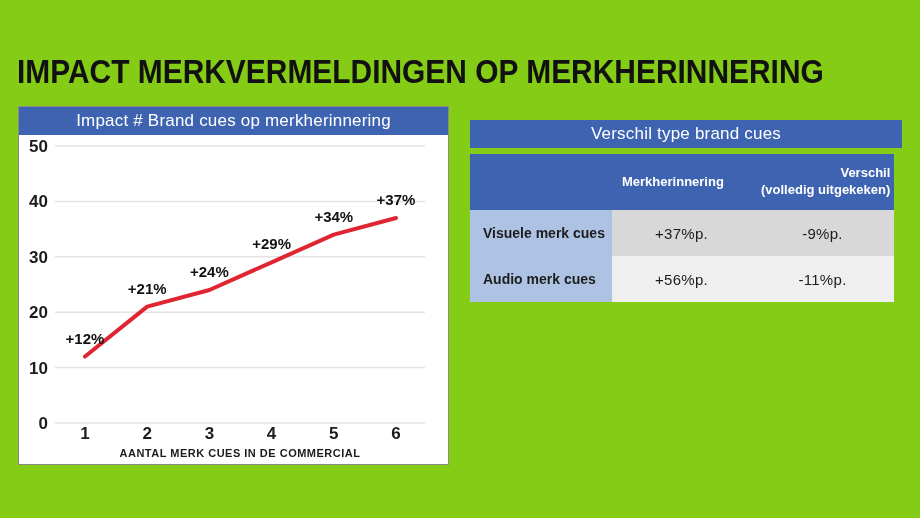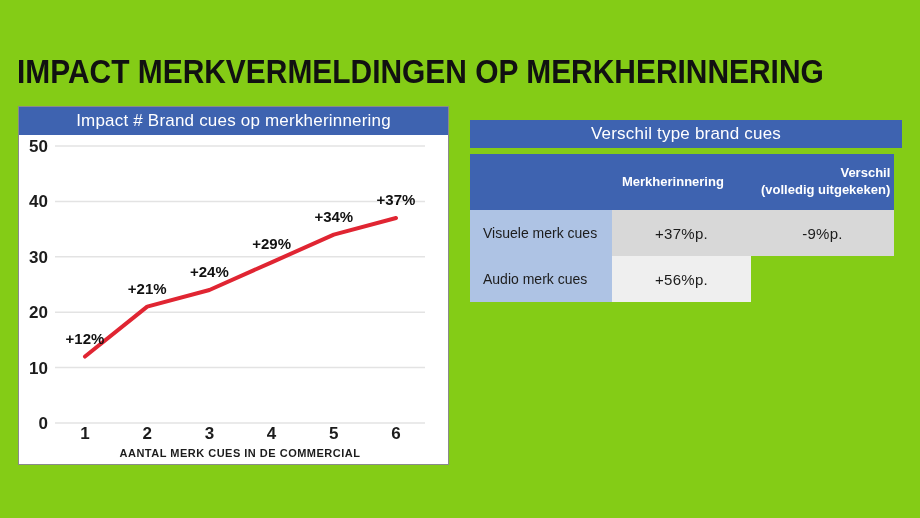--- a/index.html
+++ b/index.html
@@ -46,21 +46,21 @@
     grid-template-columns:142px 139px 143px;
     grid-template-rows:56px 46px 46px;
     text-align:right;
   }
   .cell{display:flex;align-items:center;font-size:14px;color:var(--ink);}
   .cell.head{
     background:var(--accent);color:#fff;font-weight:bold;font-size:13px;
     padding-left:10px;line-height:1.3;white-space:pre-line;
   }
   .cell.rowlabel{
-    background:var(--light-blue);font-weight:normal;padding-left:13px;
+    background:var(--light-blue);font-weight:bold;padding-left:13px;
   }
   .cell.val{justify-content:center;font-size:15px;letter-spacing:.3px;}
   .r1{background:var(--row-dark);}
   .r2{background:var(--row-light);}
 </style>
 </head>
 <body>
 
 <div class="slide">
 
@@ -105,16 +105,17 @@
       <div class="cell head">Merkherinnering</div>
       <div class="cell head">Verschil
 (volledig uitgekeken)</div>
 
       <div class="cell rowlabel">Visuele merk cues</div>
       <div class="cell val r1">+37%p.</div>
       <div class="cell val r1">-9%p.</div>
 
       <div class="cell rowlabel">Audio merk cues</div>
       <div class="cell val r2">+56%p.</div>
+      <div class="cell val r2">-11%p.</div>
     </div>
   </section>
 
 </div>
 
 </body></html>

